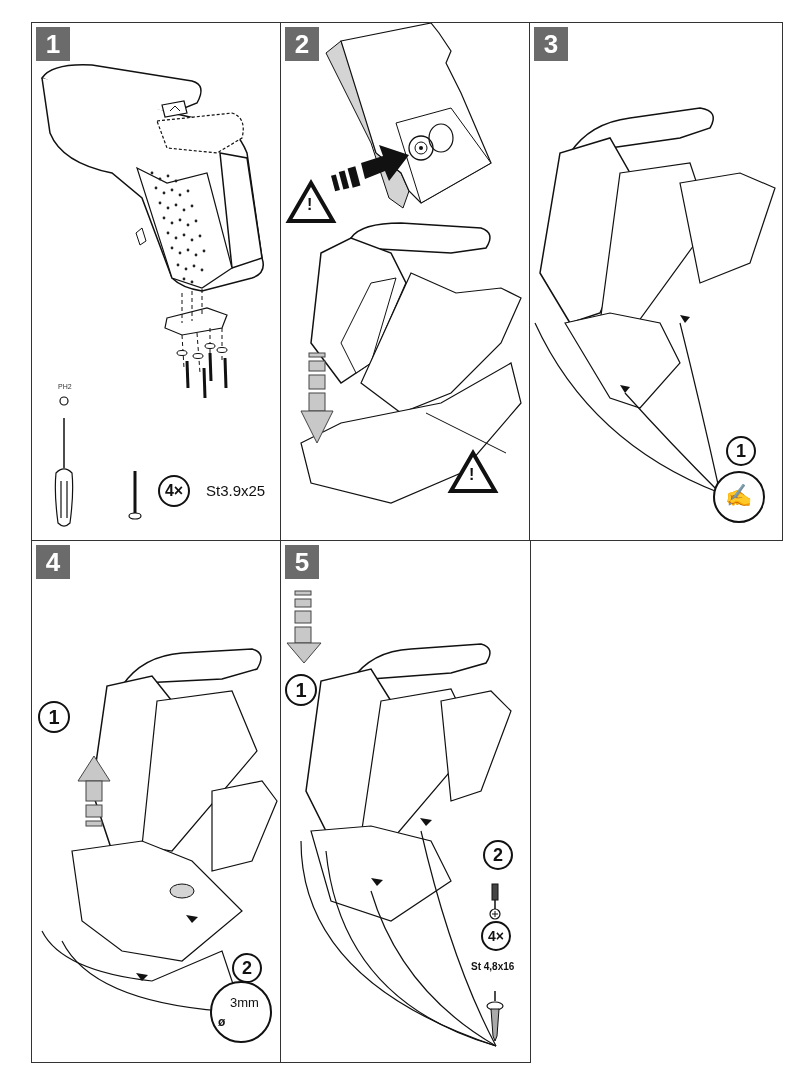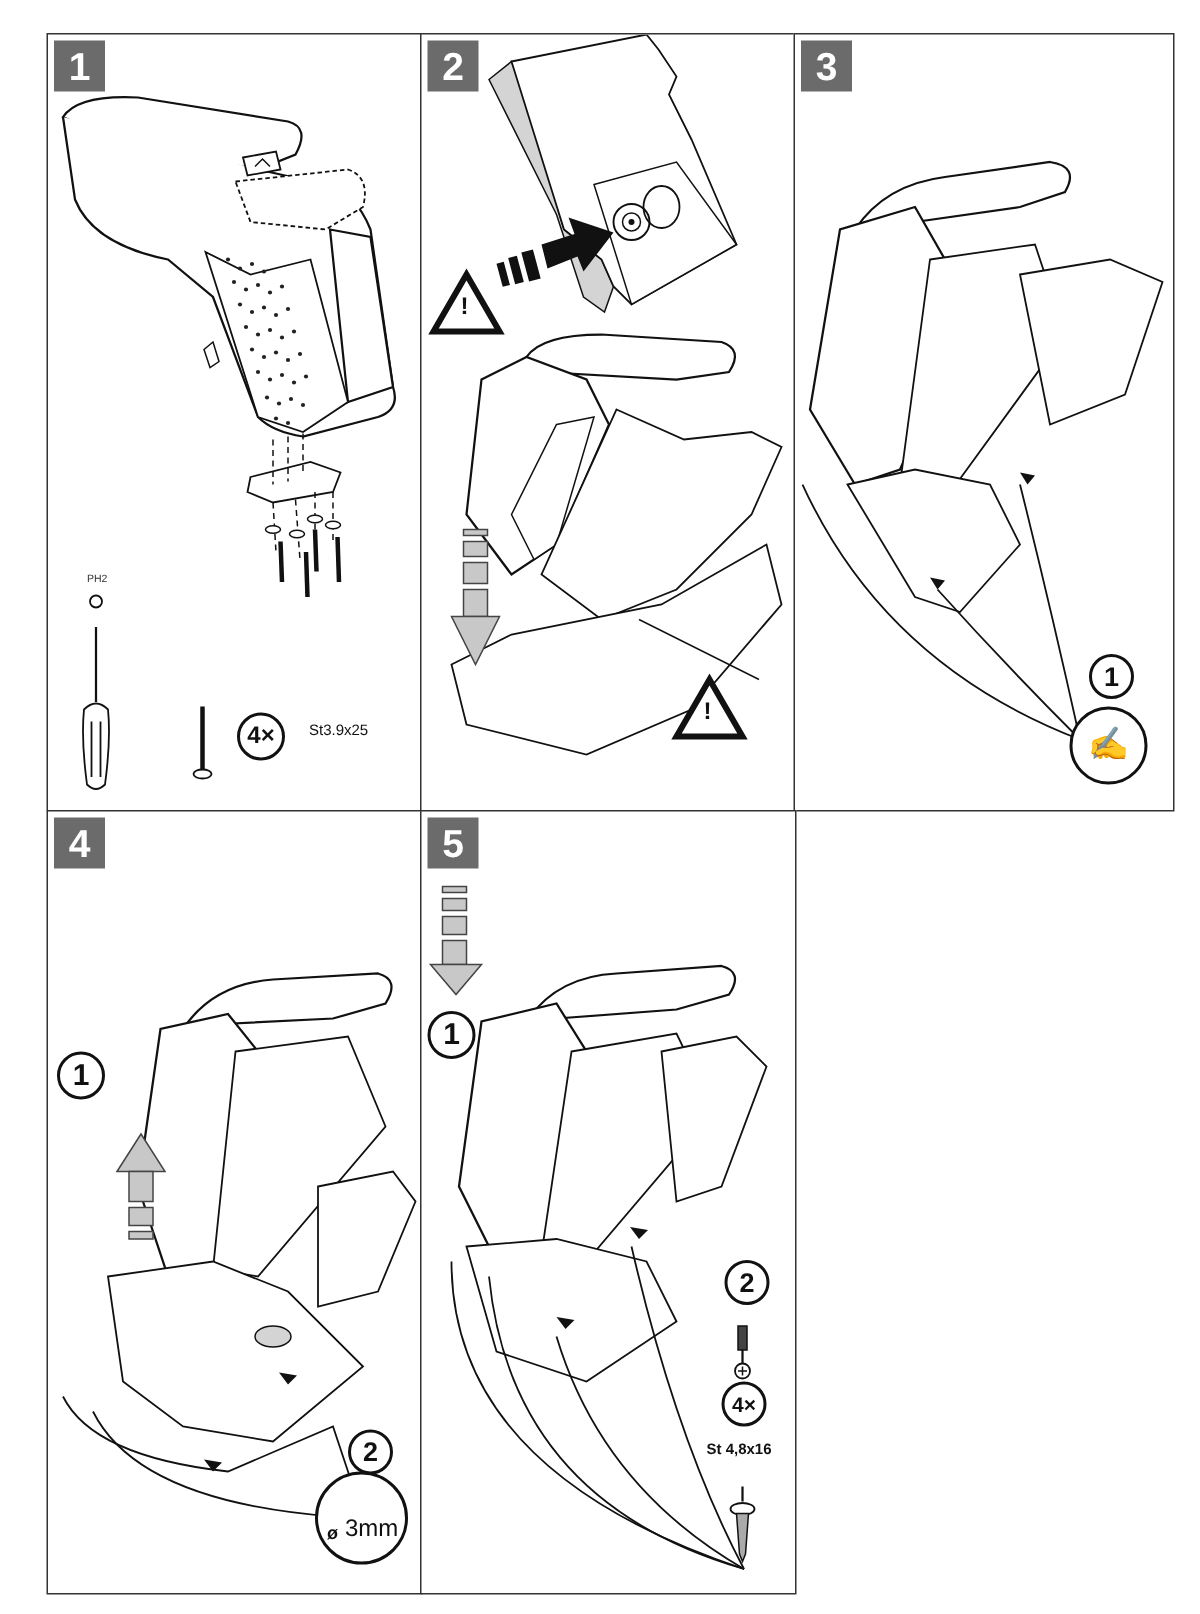--- a/index.html
+++ b/index.html
@@ -94,21 +94,21 @@
         <line x1="35" y1="458" x2="35" y2="495"></line>
     </g>
 
     <g stroke="#111" fill="none">
       <line x1="103" y1="448" x2="103" y2="490" stroke-width="3"></line>
       <ellipse cx="103" cy="493" rx="6" ry="3" fill="#fff" stroke-width="1.2"></ellipse>
     </g>
   </svg>
   <div class="txt" style="left:26px;top:360px;font-size:7px;color:#333;">PH2</div>
   <div class="circ" style="left:126px;top:452px;width:32px;height:32px;font-size:16px;line-height:28px;">4×</div>
-  <div class="txt" style="left:174px;top:459px;font-size:10px;">St3.9x25</div>
+  <div class="txt" style="left:174px;top:459px;font-size:15px;">St3.9x25</div>
 </div>
 
 <div class="panel" style="left:280px;top:22px;width:251px;height:519px;">
   <div class="badge">2</div>
   <svg width="251" height="519">
     <path d="M45,30 L60,18 L70,45 L95,130 L120,150 L128,168 L122,185 L108,175 L90,120 Z" fill="#d4d4d4" stroke="#111" stroke-width="1"></path>
     <path d="M60,18 L150,0 L158,10 L170,28 L165,40 L180,70 L210,140 L140,180 L128,168 L120,150 L95,130 Z" fill="#fff" stroke="#111" stroke-width="1.2"></path>
     <path d="M115,100 L170,85 L210,140 L140,180 Z" fill="#fff" stroke="#111" stroke-width="1"></path>
     <circle cx="140" cy="125" r="12" fill="#fff" stroke="#111" stroke-width="1.3"></circle>
     <circle cx="140" cy="125" r="6" fill="#fff" stroke="#111" stroke-width="1"></circle>
@@ -176,21 +176,21 @@
       <rect x="54" y="264" width="16" height="12"></rect>
       <rect x="54" y="280" width="16" height="5"></rect>
     </g>
     <polygon points="110,440 104,432 116,434" fill="#111"></polygon>
     <polygon points="160,382 154,374 166,376" fill="#111"></polygon>
   </svg>
   <div class="circ" style="left:6px;top:160px;width:32px;height:32px;font-size:20px;line-height:28px;">1</div>
   <div class="circ" style="left:200px;top:412px;width:30px;height:30px;font-size:18px;line-height:26px;">2</div>
   <div class="circ" style="left:178px;top:440px;width:62px;height:62px;font-weight:normal;">
     <span style="position:absolute;left:6px;top:32px;font-size:12px;font-weight:bold;">ø</span>
-    <span style="position:absolute;left:18px;top:28px;font-size:16px;">3mm</span>
+    <span style="position:absolute;left:18px;top:12px;font-size:13px;">3mm</span>
   </div>
 </div>
 
 <div class="panel" style="left:280px;top:540px;width:251px;height:523px;">
   <div class="badge">5</div>
   <svg width="251" height="523">
     <g fill="#c8c8c8" stroke="#444" stroke-width="1">
       <rect x="14" y="50" width="16" height="4"></rect>
       <rect x="14" y="58" width="16" height="8"></rect>
       <rect x="14" y="70" width="16" height="12"></rect>

